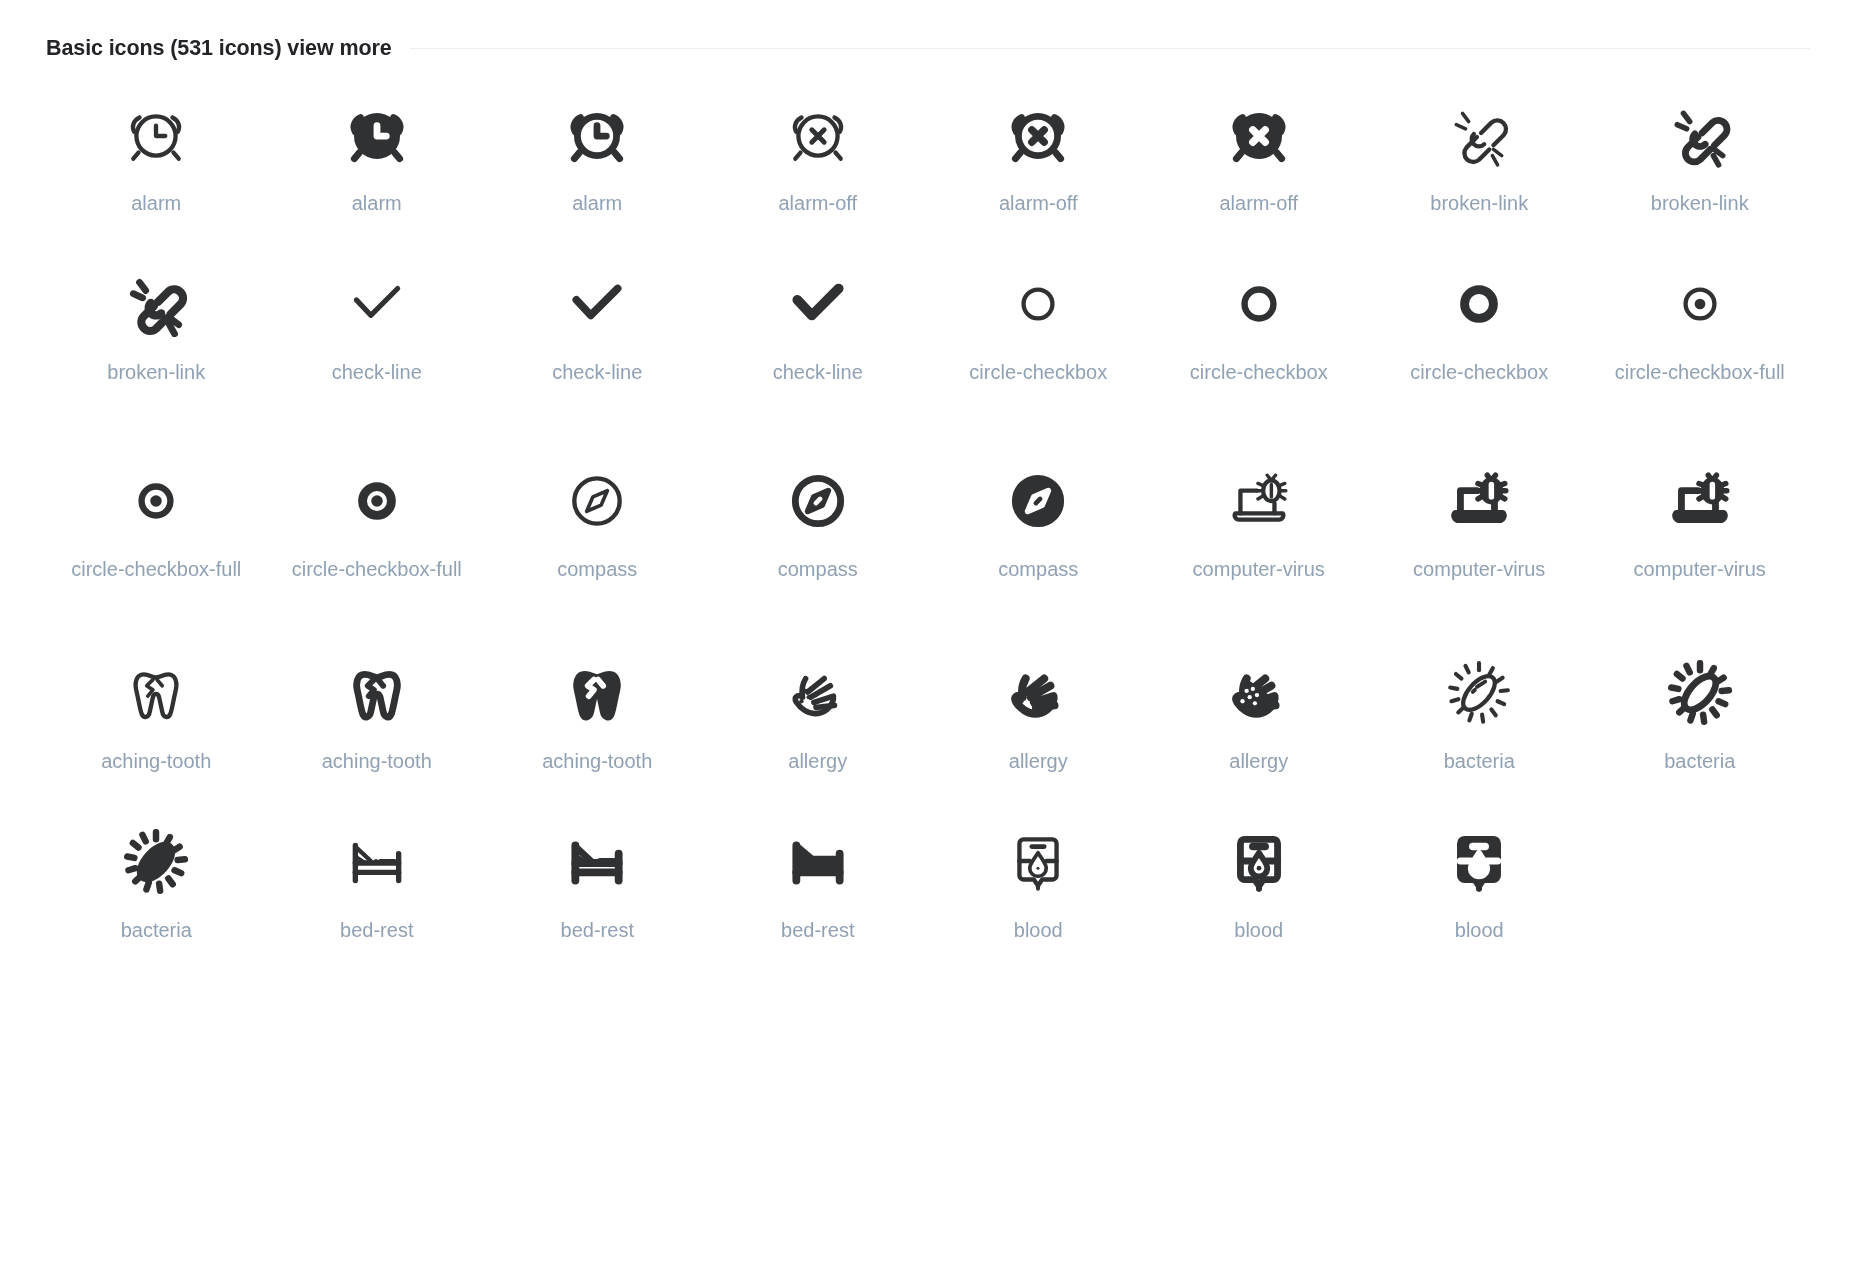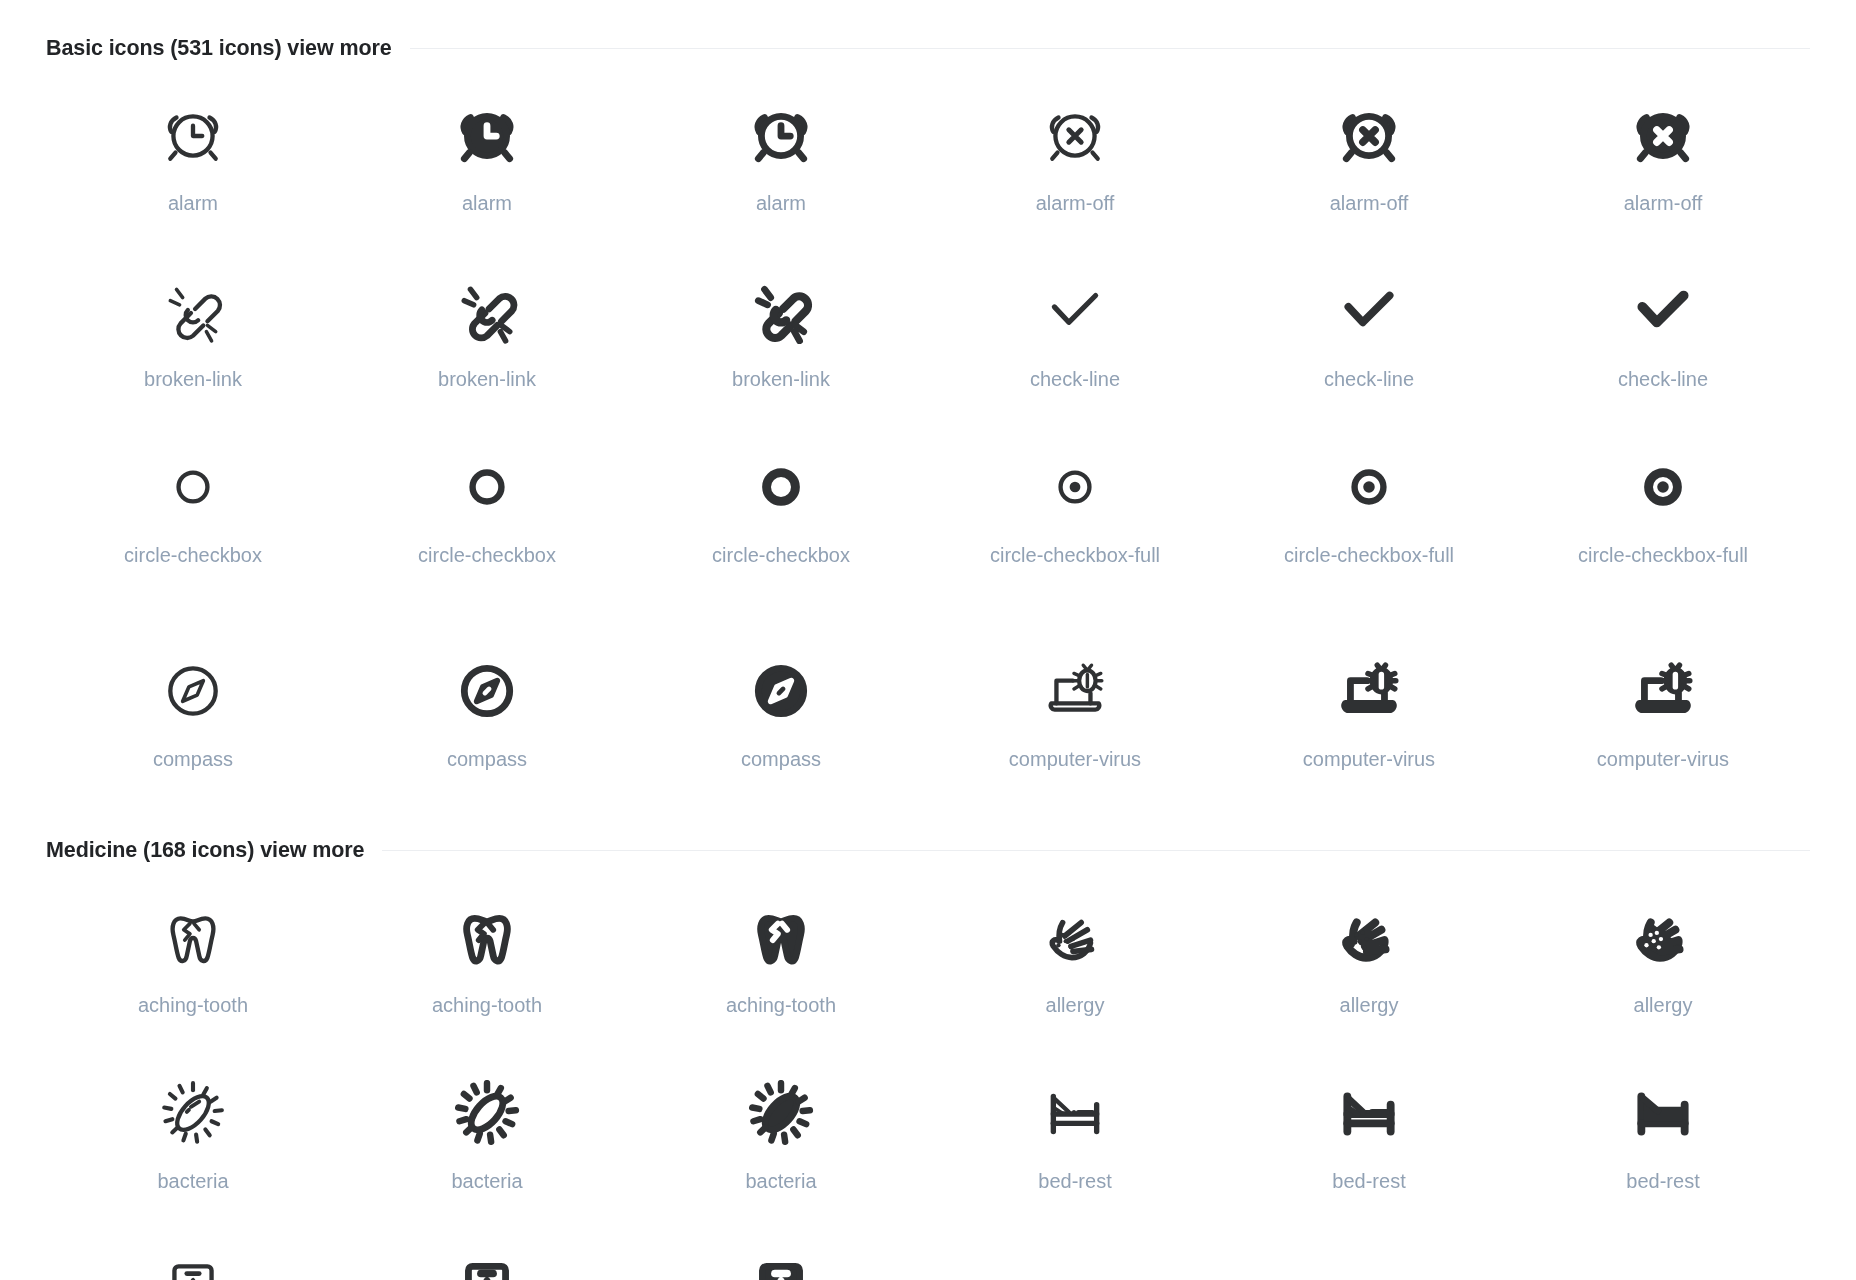--- a/index.html
+++ b/index.html
@@ -38,22 +38,22 @@
   }
   .section-rule {
     flex: 1 1 auto;
     height: 1px;
     background: #eceef1;
   }
 
   
   .icon-grid {
     display: grid;
-    grid-template-columns: repeat(6, 1fr);
-    row-gap: 12px;
+    grid-template-columns: repeat(8, 1fr);
+    row-gap: 5px;
   }
 
   .icon-cell {
     display: flex;
     flex-direction: column;
     align-items: center;
     padding-top: 28px;
     min-height: 164px;
   }
   .icon-cell.tall { min-height: 192px; }
@@ -339,24 +339,20 @@
             <ellipse cx="44" cy="22" rx="8" ry="10" stroke-width="6.6" fill="#2f3133"></ellipse>
             <path d="M44 12 L40 7 M44 12 L48 7" stroke-width="5.28"></path>
             <path d="M36 17 L31 15 M36 22 L30 22 M36 27 L31 30 M52 17 L57 15 M52 22 L58 22 M52 27 L57 30" stroke-width="5.28"></path>
             <path d="M44 16 L44 28" stroke-width="5.28" stroke="#fff"></path>
           </svg>
         </div>
         <div class="icon-label">computer-virus</div>
       </div>
     </div>
 
-  <div class="section-header second">
-    <div class="section-title">Medicine (168 icons) view more</div>
-    <div class="section-rule"></div>
-  </div>
   <div class="icon-grid" id="grid-1">
       <div class="icon-cell">
         <div class="icon-art">
           <svg width="66" height="66" viewBox="0 0 64 64" fill="none" stroke="#2f3133" stroke-linecap="round" stroke-linejoin="round">
             <path d="M20 14 C13 14 11 22 13 30 C15 38 16 46 18 52 C20 57 25 56 26 50 L29 36 C30 32 34 32 35 36 L38 50 C39 56 44 57 46 52 C48 46 49 38 51 30 C53 22 51 14 44 14 C38 14 36 17 32 17 C28 17 26 14 20 14 Z" stroke-width="4.2" fill="none"></path>
             <path d="M29 19 L23 25 L29 29 L24 35" stroke-width="3.57" stroke="#2f3133" fill="none"></path>
             <path d="M33 19 L38 25" stroke-width="3.57" stroke="#2f3133" fill="none"></path>
           </svg>
         </div>
         <div class="icon-label">aching-tooth</div>

